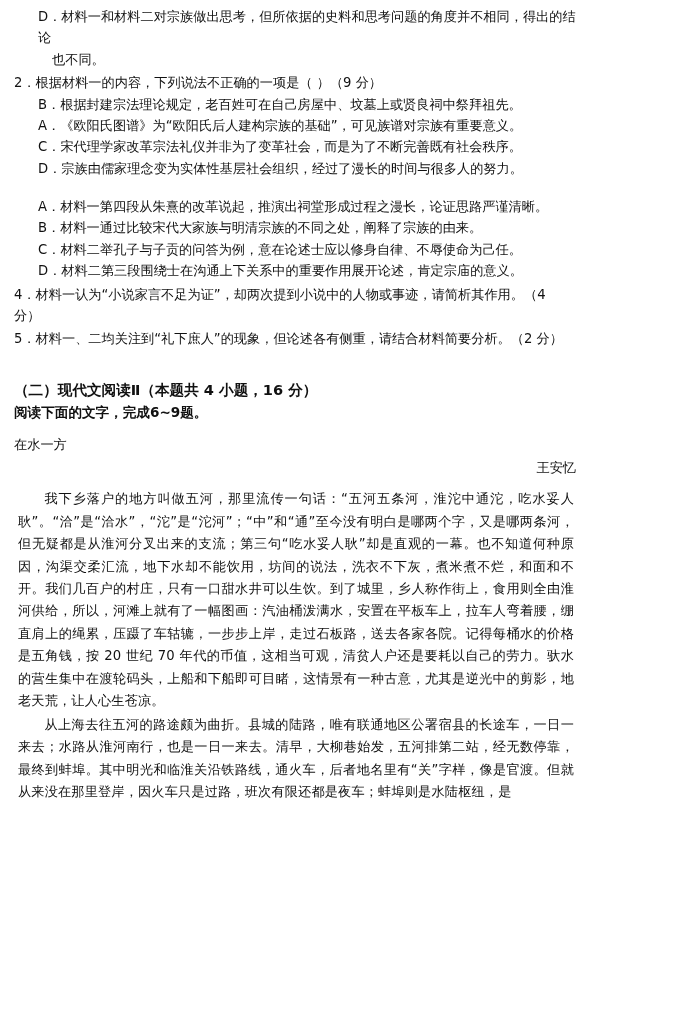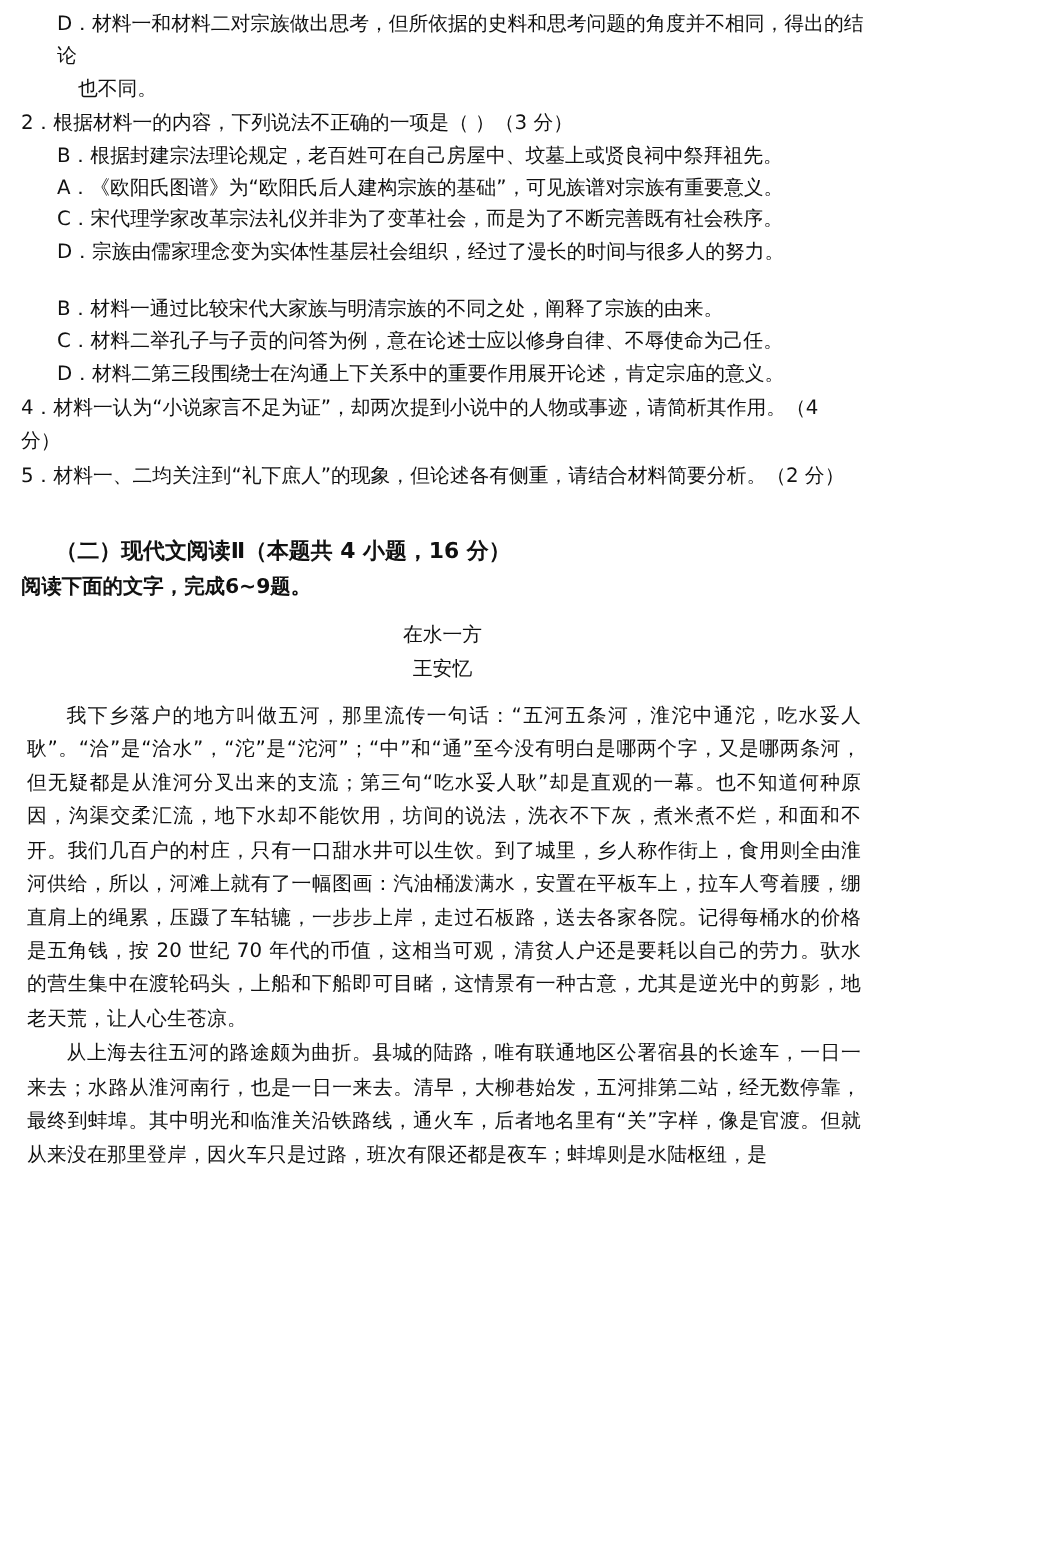--- a/index.html
+++ b/index.html
@@ -40,36 +40,34 @@
   }
   .gap-sm { height: 9px; }
   .gap-md { height: 15px; }
   .gap-lg { height: 22px; }
 
   .section-title {
     font-size: 14.6px;
     font-weight: bold;
     line-height: 1.6;
     margin-top: 4px;
-    margin-left: 23px;
   }
   .sub-title {
     font-size: 13.6px;
     font-weight: bold;
     line-height: 1.7;
   }
   .article-title {
     font-size: 13.2px;
     line-height: 1.75;
-    text-align: center;
   }
   .author {
     font-size: 13.2px;
     line-height: 1.75;
-    text-align: center;
+    text-align: right;
   }
   .para {
     font-size: 13.2px;
     line-height: 1.70;
     text-align: justify;
     text-justify: inter-ideograph;
     text-indent: 2em;
     margin: 0;
     letter-spacing: 0.15px;
   }
@@ -85,31 +83,32 @@
 
 <div class="page">
 
   <div class="q-block">
     <div class="opt">D．材料一和材料二对宗族做出思考，但所依据的史料和思考问题的角度并不相同，得出的结论</div>
     <div class="opt-cont">也不同。</div>
   </div>
 
   <div class="q-block">
     <div class="q-line">
-      <span>2．</span><span>根据材料一的内容，下列说法不正确的一项是（        ）（3 分）</span>
+      <span>2．</span><span>根据材料一的内容，下列说法不正确的一项是（        ）（9 分）</span>
     </div>
     <div class="opt">B．根据封建宗法理论规定，老百姓可在自己房屋中、坟墓上或贤良祠中祭拜祖先。</div>
     <div class="opt">A．《欧阳氏图谱》为“欧阳氏后人建构宗族的基础”，可见族谱对宗族有重要意义。</div>
     <div class="opt">C．宋代理学家改革宗法礼仪并非为了变革社会，而是为了不断完善既有社会秩序。</div>
     <div class="opt">D．宗族由儒家理念变为实体性基层社会组织，经过了漫长的时间与很多人的努力。</div>
   </div>
 
   <div class="gap-md"></div>
 
   <div class="q-block">
+    <div class="opt">A．材料一第四段从朱熹的改革说起，推演出祠堂形成过程之漫长，论证思路严谨清晰。</div>
     <div class="opt">B．材料一通过比较宋代大家族与明清宗族的不同之处，阐释了宗族的由来。</div>
     <div class="opt">C．材料二举孔子与子贡的问答为例，意在论述士应以修身自律、不辱使命为己任。</div>
     <div class="opt">D．材料二第三段围绕士在沟通上下关系中的重要作用展开论述，肯定宗庙的意义。</div>
   </div>
 
   <div class="q-block">
     <div class="q-line">4．材料一认为“小说家言不足为证”，却两次提到小说中的人物或事迹，请简析其作用。（4 分）</div>
   </div>
   <div class="q-block">
     <div class="q-line">5．材料一、二均关注到“礼下庶人”的现象，但论述各有侧重，请结合材料简要分析。（2 分）</div>

